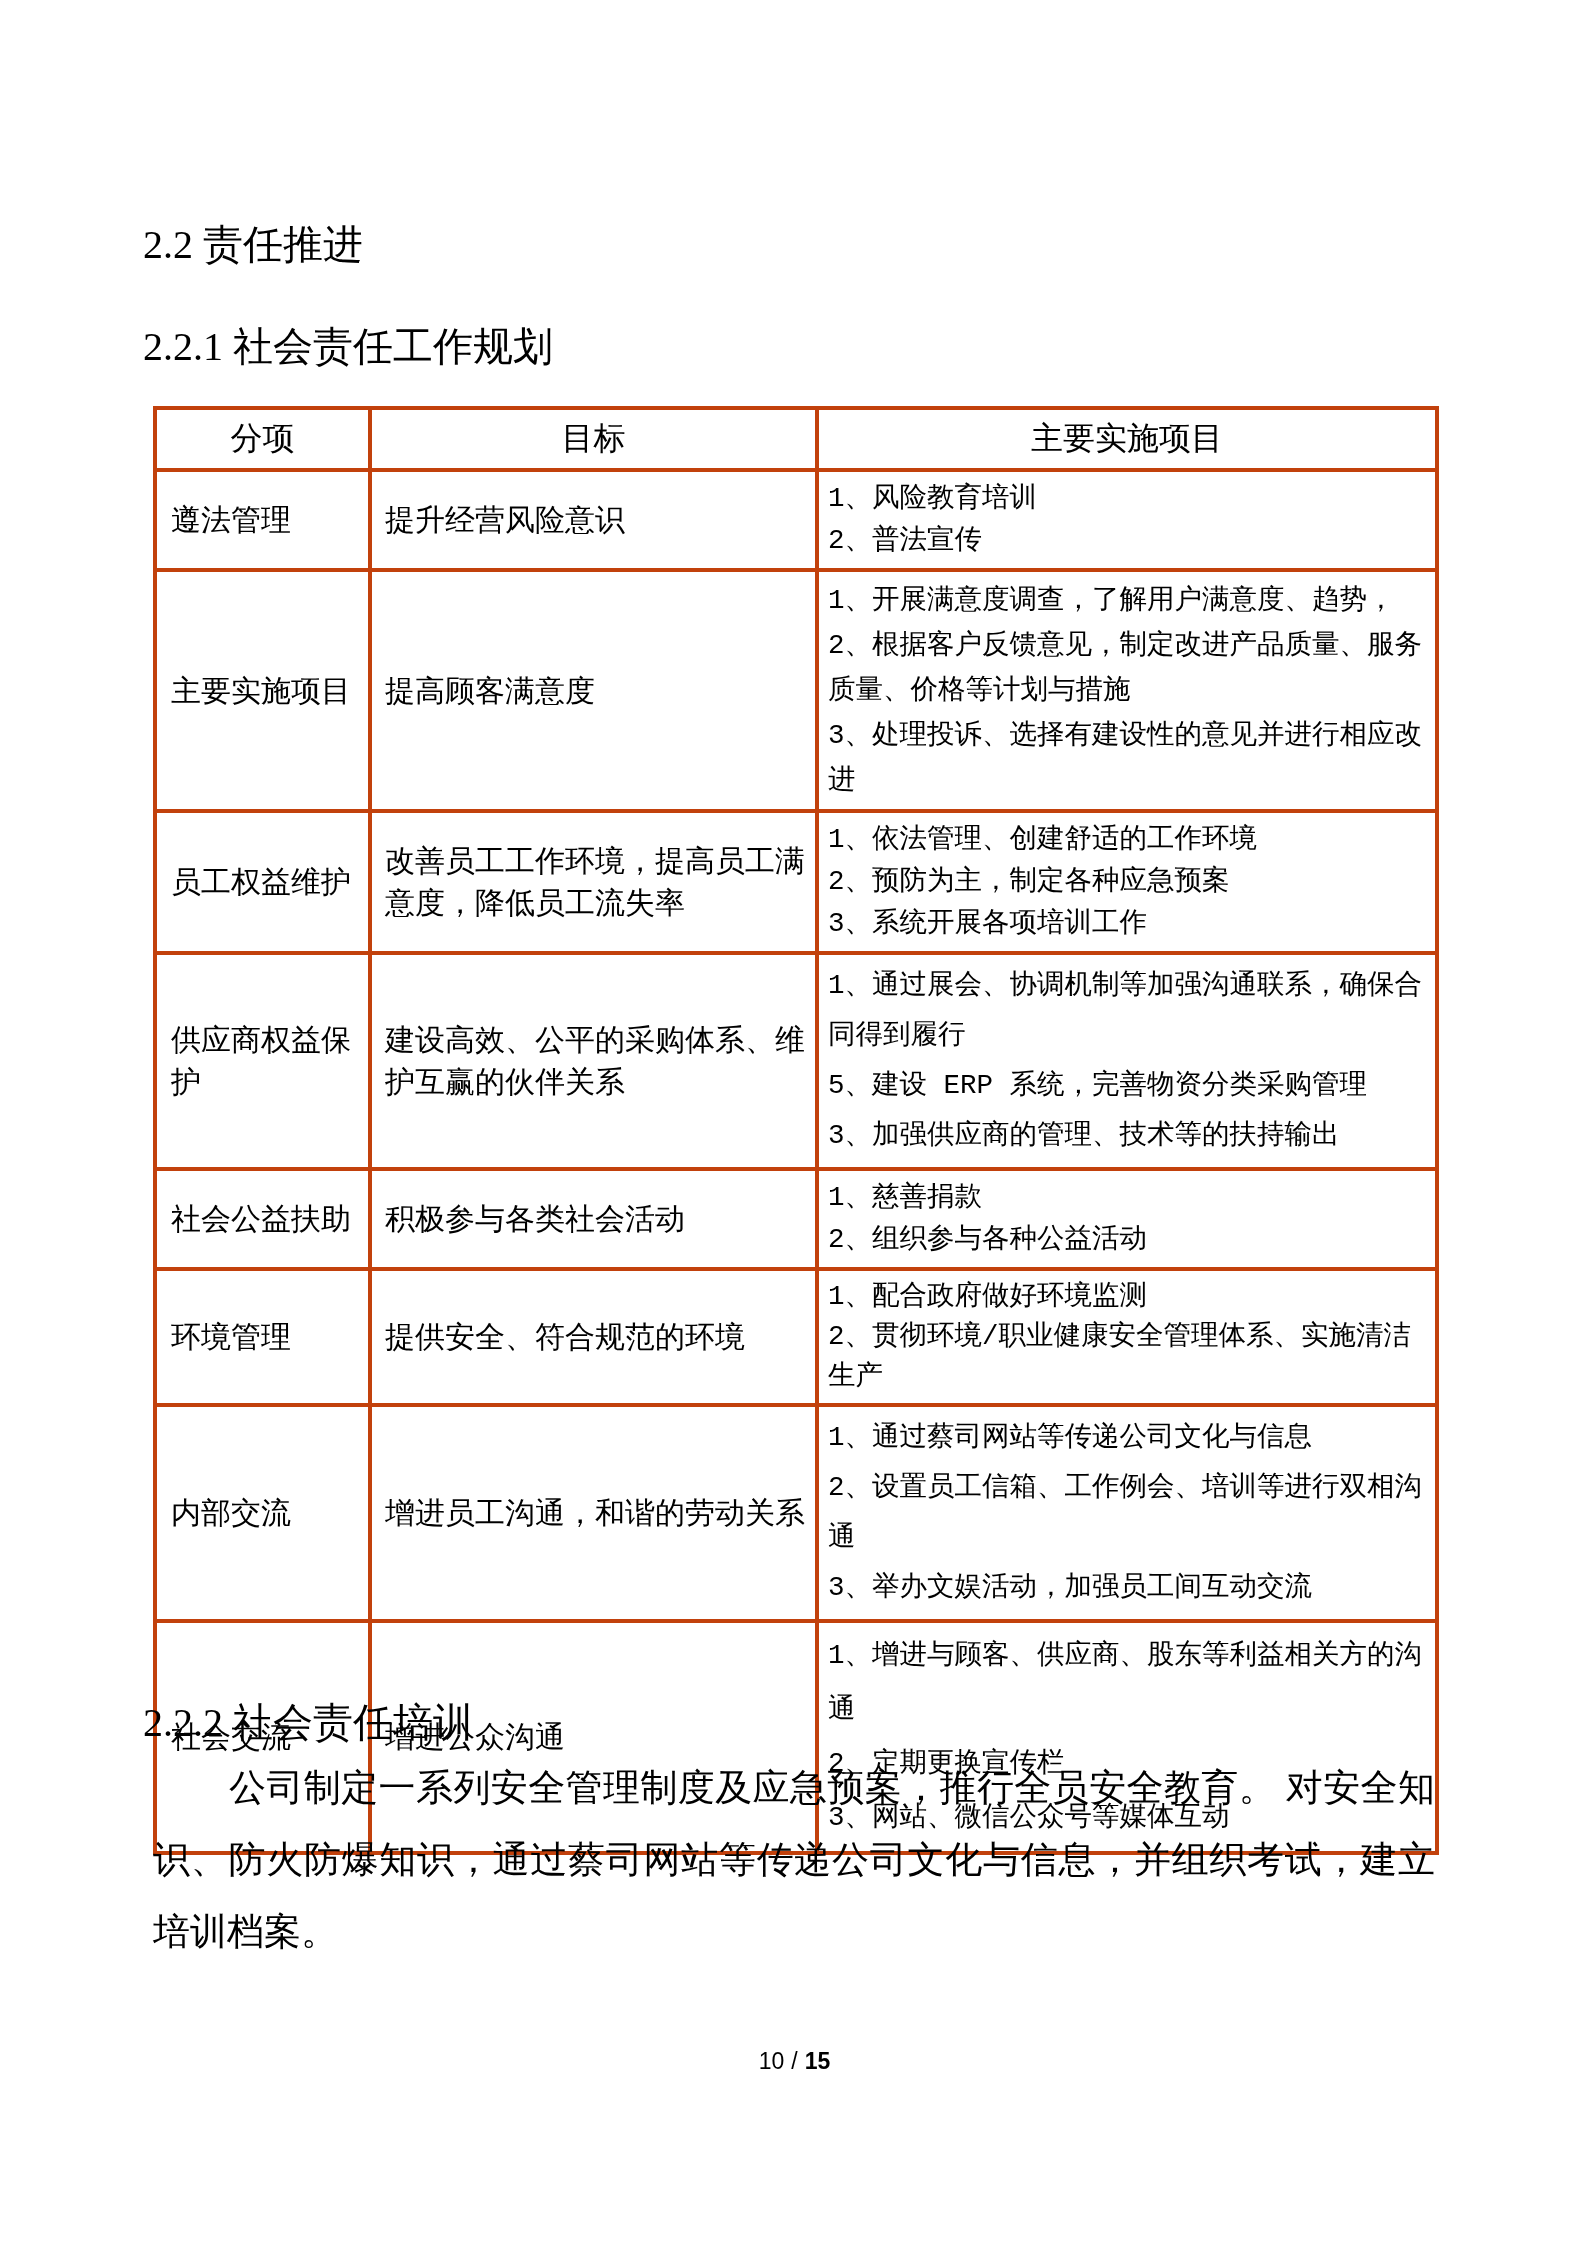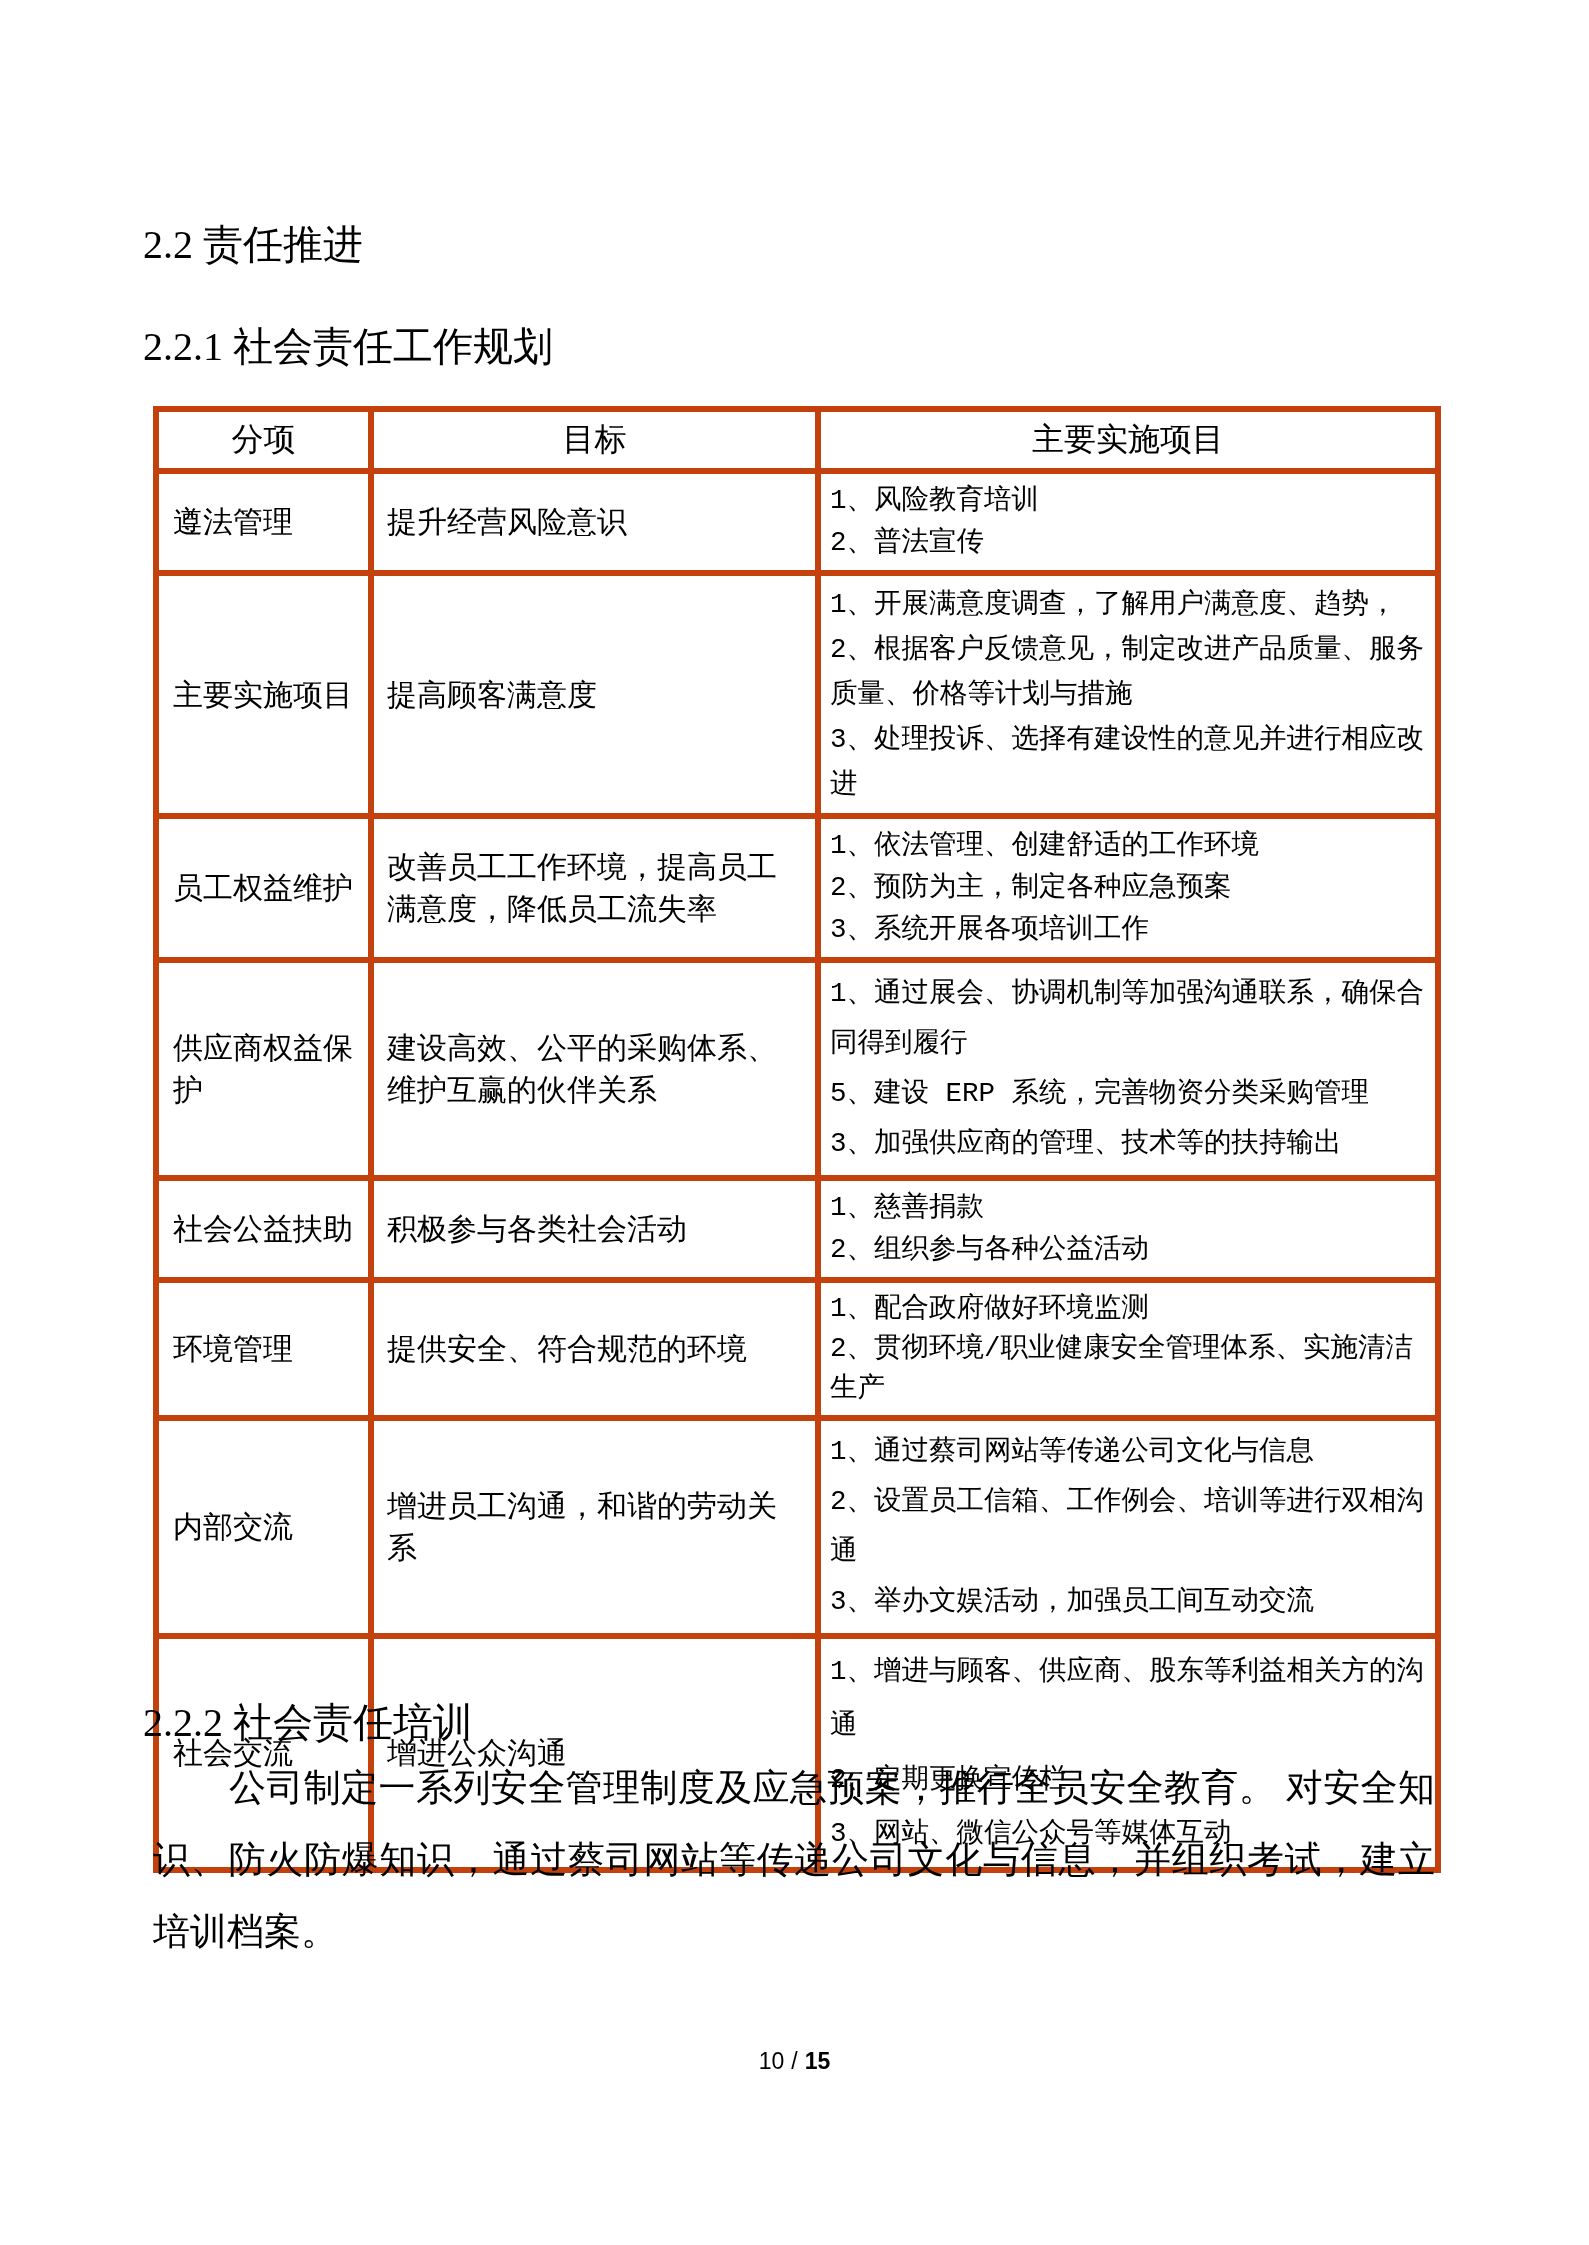--- a/index.html
+++ b/index.html
@@ -18,21 +18,21 @@
   #h22  { top:220px; }
   #h221 { top:322px; }
   #h222 { top:1698px; }
 
   #plan-table {
     position:absolute; left:153px; top:406px;
     width:1282px;
     border-collapse:collapse; table-layout:fixed;
   }
   #plan-table th, #plan-table td {
-    border:6px solid #c2410c;
+    border:4px solid #c2410c;
     vertical-align:middle;
   }
   #plan-table th {
     font-size:32px; font-weight:normal; text-align:center;
   }
   thead tr { height:62px; }
   col.w1 { width:215px; } col.w2 { width:447px; } col.w3 { width:620px; }
 
   td.c1 { font-size:30px; line-height:42px; padding:6px 10px 6px 14px; }
   td.c2 { font-size:30px; line-height:42px; padding:6px 10px 6px 13px; }

